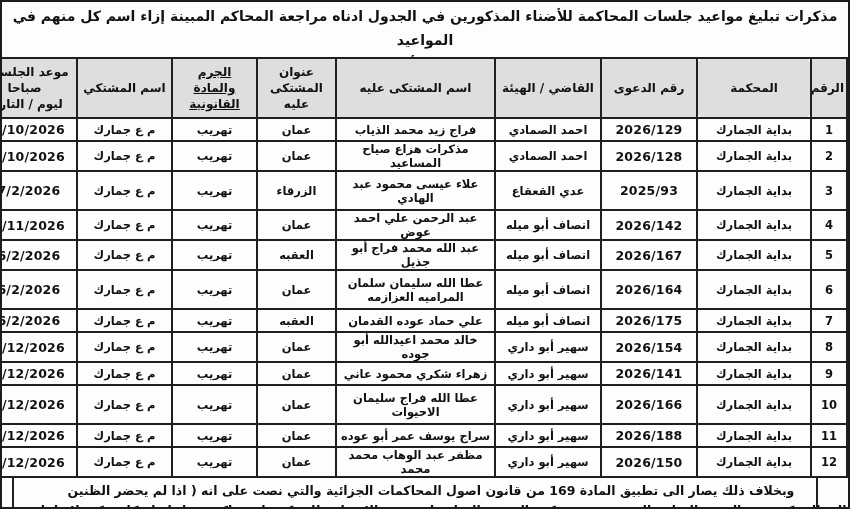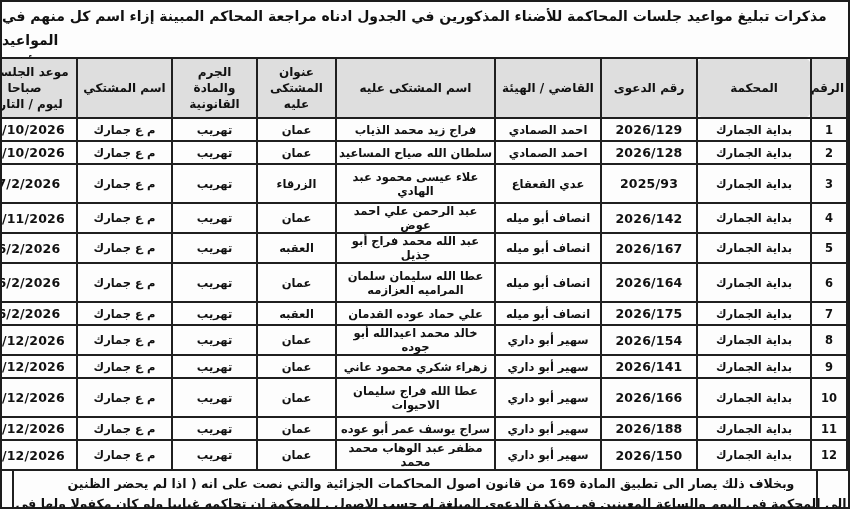--- a/index.html
+++ b/index.html
@@ -13,21 +13,21 @@
     width:850px;height:509px;
     box-sizing:border-box;
     border:2px solid #1c1c1c;
     background:#fdfdfd;
     display:flex;flex-direction:column;
     direction:rtl;
     overflow:hidden;
   }
   .title{
     flex:0 0 auto;
-    text-align:left;
+    text-align:center;
     font-weight:bold;
     font-size:14px;
     line-height:1.7;
     padding-top:3px;
     height:52px;
   }
   table.hearings{
     border-collapse:collapse;
     table-layout:fixed;
     width:calc(100% - 10px);
@@ -51,21 +51,21 @@
   }
   table.hearings tbody tr{height:23px;}
   table.hearings tbody tr.tall{height:39px;}
   
   th:nth-child(1){width:30px;}
   th:nth-child(2){width:108px;border-radius:8px;}
   th:nth-child(3){width:90px;}
   th:nth-child(4){width:100px;margin-left:36px;}
   th:nth-child(5){width:153px;}
   th:nth-child(6){width:73px;}
-  th:nth-child(7){width:79px;}
+  th:nth-child(7){width:79px;text-decoration:underline;}
   th:nth-child(8){width:89px;margin-top:32px;}
   th:nth-child(9){width:99px;}
   td[data-name="cell-case_no"], td[data-name="cell-date"]{
     font-size:12.5px;
     letter-spacing:0.2px;
   }
   .footer{
     position:relative;
     flex:1 1 auto;
     margin-left:10px;
@@ -121,21 +121,21 @@
           <td data-name="cell-address">عمان</td>
           <td data-name="cell-crime">تهريب</td>
           <td data-name="cell-complainant">م ع جمارك</td>
           <td data-name="cell-date">02/10/2026</td>
         </tr>
         <tr data-name="table-row">
           <td data-name="cell-num">2</td>
           <td data-name="cell-court">بداية الجمارك</td>
           <td data-name="cell-case_no">2026/128</td>
           <td data-name="cell-judge">احمد الصمادي</td>
-          <td data-name="cell-defendant">سلطان الله صياح المساعيد</td>
+          <td data-name="cell-defendant">مذكرات هزاع صياح المساعيد</td>
           <td data-name="cell-address">عمان</td>
           <td data-name="cell-crime">تهريب</td>
           <td data-name="cell-complainant">م ع جمارك</td>
           <td data-name="cell-date">02/10/2026</td>
         </tr>
         <tr data-name="table-row" class="tall">
           <td data-name="cell-num">3</td>
           <td data-name="cell-court">بداية الجمارك</td>
           <td data-name="cell-case_no">2025/93</td>
           <td data-name="cell-judge">عدي القعقاع</td>

